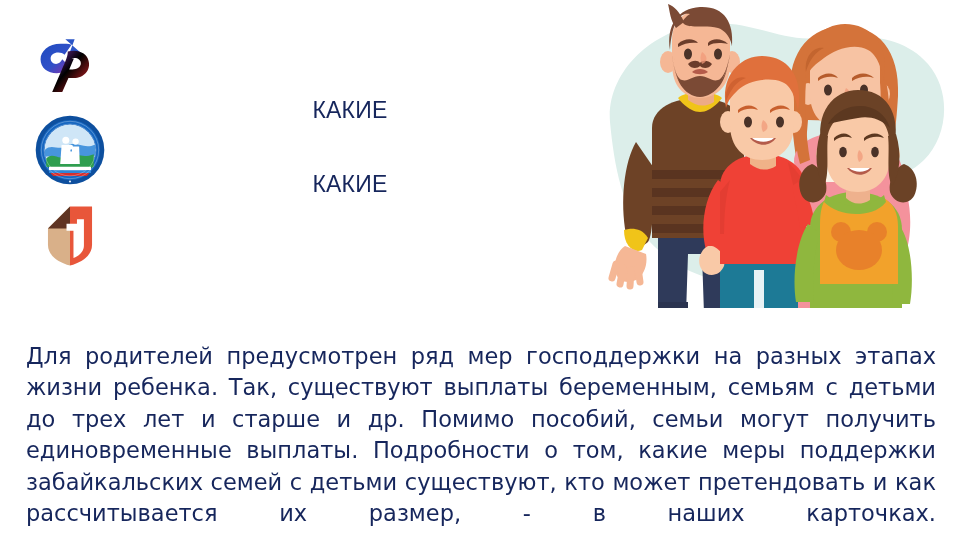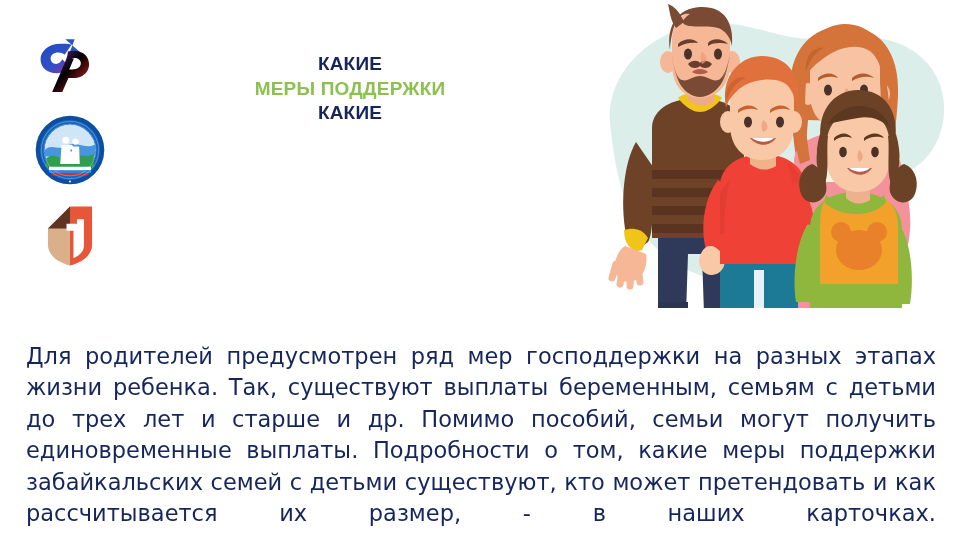--- a/index.html
+++ b/index.html
@@ -45,24 +45,25 @@
   
   .title-block {
     position: absolute;
     left: 150px;
     top: 52px;
     width: 400px;
     text-align: center;
     line-height: 1.30;
   }
   .title-line {
-    font-size: 19px;
-    font-weight: bold;
+    font-size: 23px;
+    font-weight: normal;
     letter-spacing: 0.2px;
     white-space: nowrap;
+    margin-top: 44px;
   }
   .title-line.navy  { color: #16265c; }
   .title-line.green { color: #8cc152; }
   .title-line.tight { letter-spacing: -0.2px; }
 
   
   .illustration {
     position: absolute;
     left: 592px;
     top: 2px;
@@ -161,21 +162,20 @@
         <path d="M50 4 L12 42 L50 42 Z" fill="#5f3423"></path>
         <path d="M62 26 L74 26 L74 72 C74 82 66 89 56 93 L56 46 L44 46 L44 34 L62 34 Z" fill="#ffffff"></path>
         <path d="M44 46 L56 46 L56 93 C50 95 46 96 42 96 L42 58 Z" fill="#ffffff" opacity="0"></path>
       </svg>
     </div>
 
   </div>
 
   <div class="title-block">
     <div class="title-line navy">КАКИЕ</div>
-    <div class="title-line green">МЕРЫ ПОДДЕРЖКИ</div>
     <div class="title-line navy">КАКИЕ</div>
   </div>
 
   <div class="illustration">
     <svg viewBox="0 0 368 312" aria-hidden="true">
 
       <g>
         <path d="M18 120 C14 72 58 28 112 22 C160 17 186 40 226 36 C272 31 312 34 336 62
                  C360 90 356 134 332 158 C310 180 280 176 258 196 C232 220 226 262 182 276
                  C136 290 88 272 58 240 C30 210 22 162 18 120 Z" fill="#dceeea"></path>

